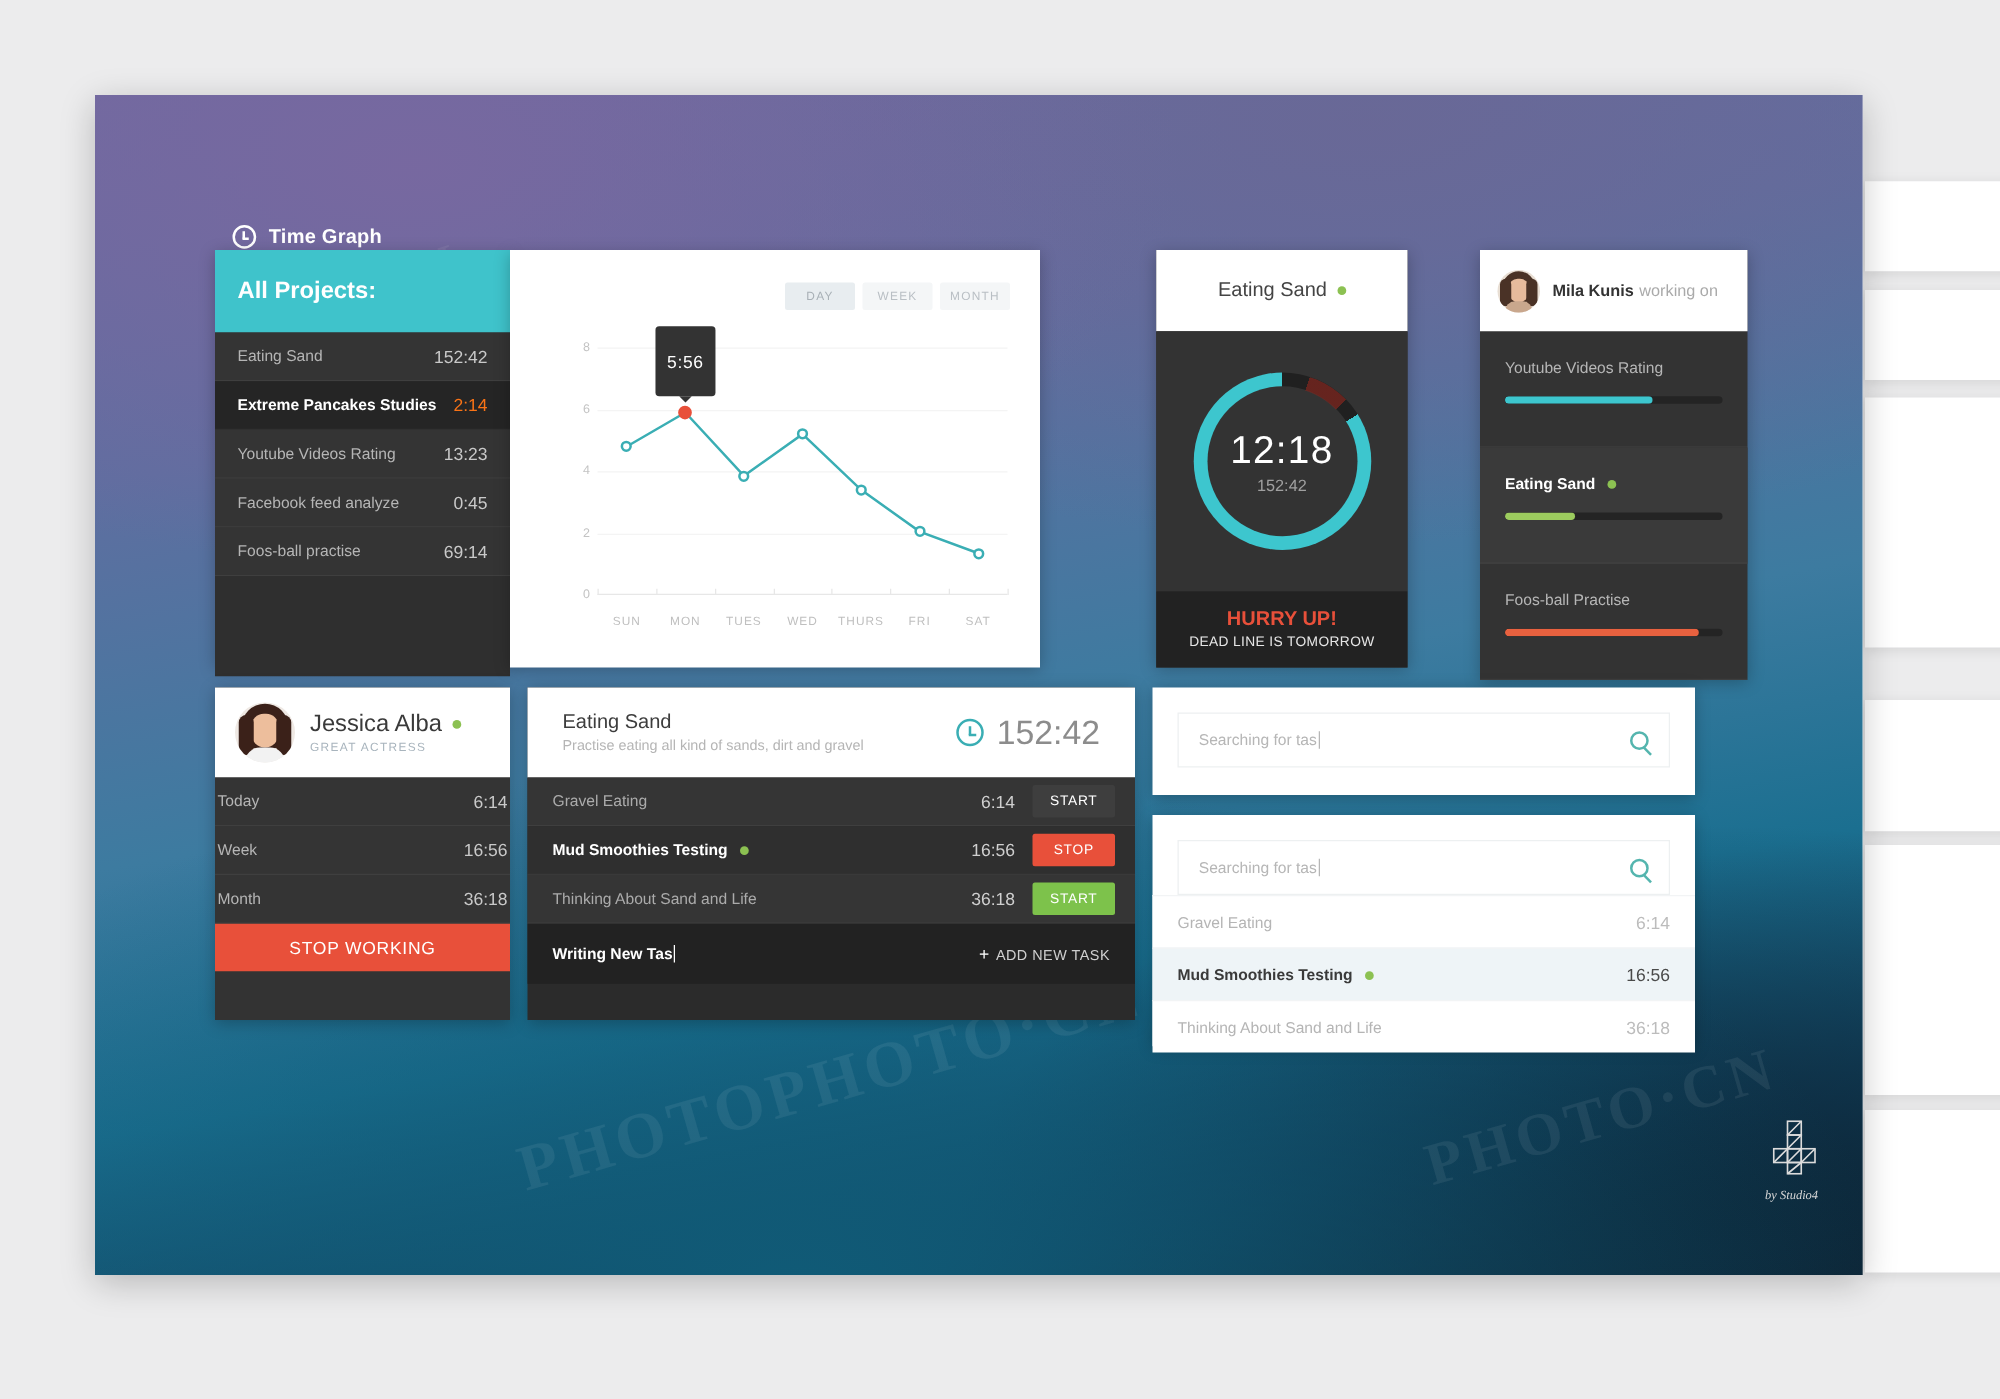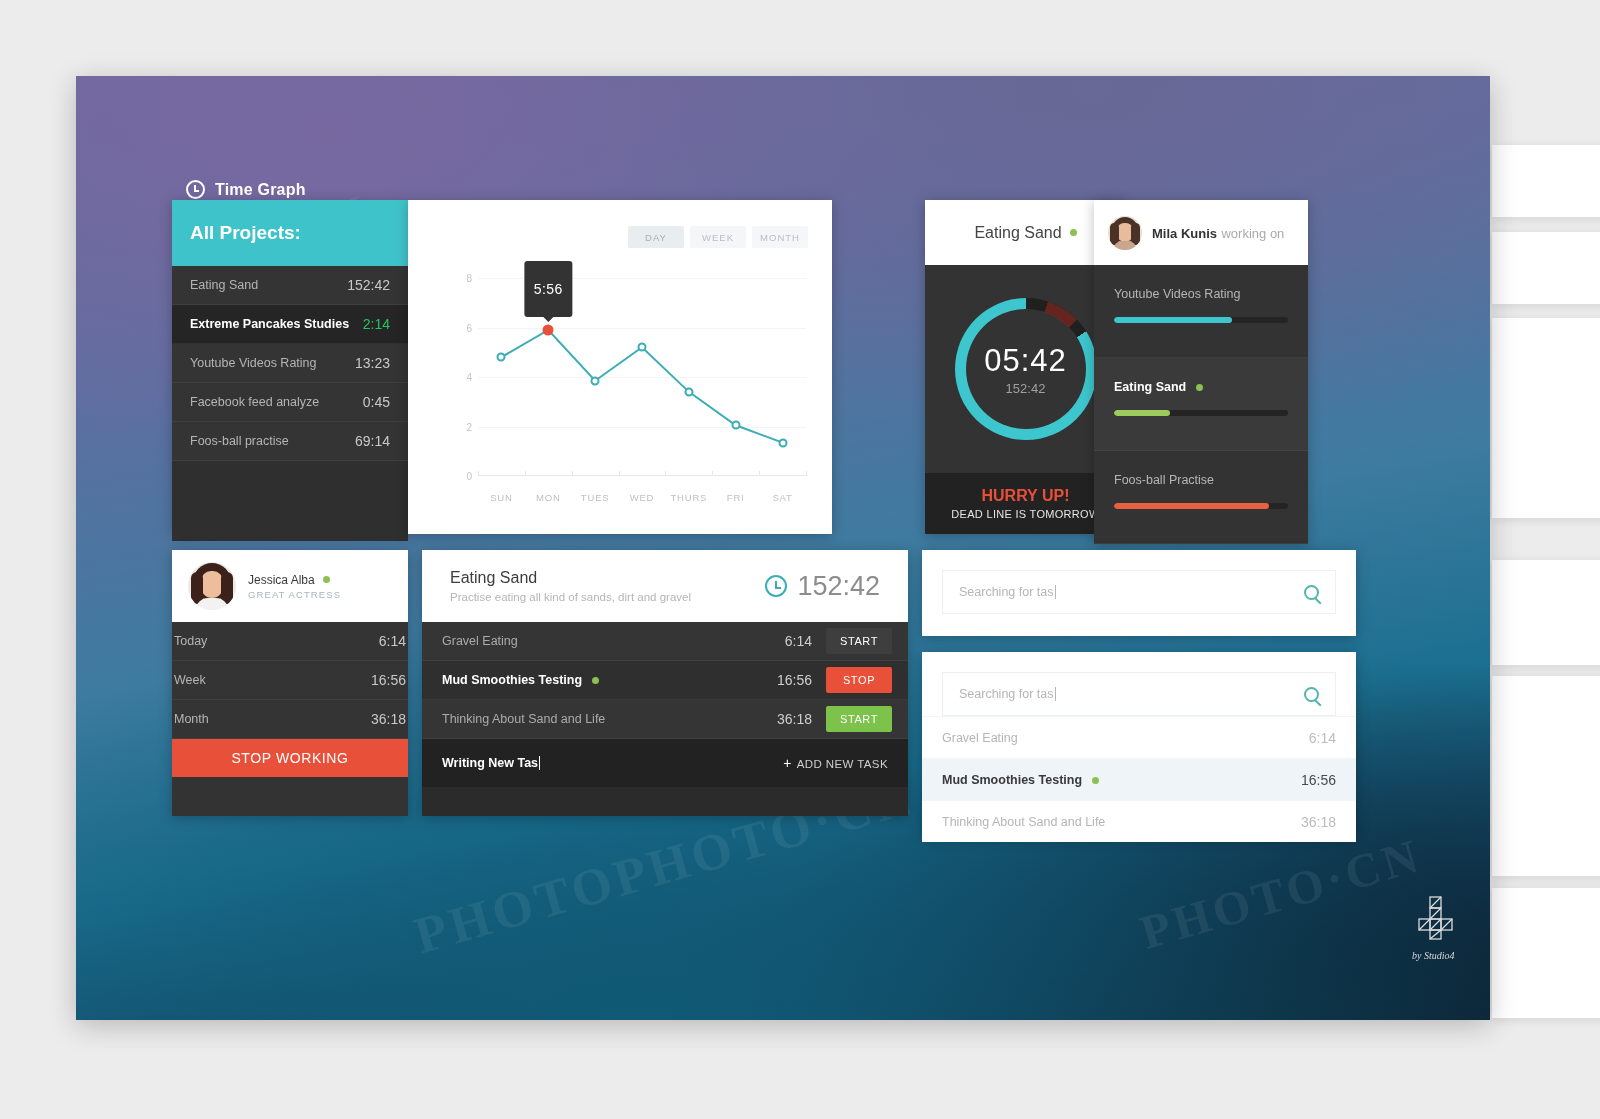--- a/index.html
+++ b/index.html
@@ -47,21 +47,21 @@
   
   #projects { left:96px; top:124px; width:236px; height:334px; background:#2f2f2f; }
   #proj-head { height:66px; background:#3fc3cb; display:flex; align-items:center; padding:0 18px; }
   #proj-head span { color:#fff; font-size:19px; font-weight:600; }
   .proj-row { height:39px; display:flex; align-items:center; justify-content:space-between;
               padding:0 18px; border-bottom:1px solid rgba(255,255,255,.055); background:#343434; }
   .proj-row .nm  { font-size:12.5px; color:#b5b5b5; }
   .proj-row .tm  { font-size:14px; color:#c9c9c9; }
   .proj-row.sel  { background:#252525; }
   .proj-row.sel .nm { color:#ffffff; font-weight:bold; }
-  .proj-row.sel .tm { color:#22c55e; }
+  .proj-row.sel .tm { color:#f97316; }
   #proj-tail { background:#2f2f2f; height:80px; }
 
   
   #chart { left:332px; top:124px; width:424px; height:334px; background:#fff; }
   #seg { position:absolute; right:24px; top:26px; display:flex; gap:6px; }
   .seg-btn { width:56px; height:22px; display:flex; align-items:center; justify-content:center;
              font-size:9.5px; letter-spacing:1px; color:#b9bfc4; background:#f4f6f7; border-radius:2px; }
   .seg-btn.on { background:#e8edf0; color:#a8b0b6; }
   #plot { position:absolute; left:50px; top:78px; width:348px; height:198px; }
   .gline { position:absolute; left:20px; right:0; height:1px; background:#f4f4f4; }
@@ -97,21 +97,21 @@
               mask: radial-gradient(circle, transparent 59px, #000 60px, #000 71px, transparent 72px); }
   #ring-txt { position:absolute; left:0; right:0; top:50%; transform:translateY(-50%); text-align:center; }
   #ring-txt .big { color:#fff; font-size:31px; font-weight:300; letter-spacing:1px; }
   #ring-txt .sml { color:#a0a0a0; font-size:13px; margin-top:2px; }
   #timer-foot { height:61px; background:#222; display:flex; flex-direction:column;
                 align-items:center; justify-content:center; }
   #timer-foot .hu { color:#e8503a; font-size:16px; font-weight:bold; }
   #timer-foot .dl { color:#e6e6e6; font-size:11px; margin-top:3px; letter-spacing:.3px; }
 
   
-  #working { left:1018px; top:124px; width:214px; height:344px; background:#333; }
+  #working { left:1108px; top:124px; width:214px; height:344px; background:#333; }
   #work-head { height:65px; background:#fff; display:flex; align-items:center; padding:0 14px; gap:10px; }
   .ava { width:34px; height:34px; border-radius:50%; flex:none; overflow:hidden;
          background:#e8ded3; position:relative; }
   .ava .hair { position:absolute; left:4px; top:1px; width:26px; height:25px; border-radius:13px 13px 10px 10px;
                background:#4a3226; }
   .ava .face { position:absolute; left:9px; top:7px; width:16px; height:19px; border-radius:8px 8px 9px 9px;
                background:#e7bb9c; }
   .ava .hair2{ position:absolute; left:2px; top:7px; width:9px; height:22px; border-radius:6px; background:#4a3226; }
   .ava .hair3{ position:absolute; right:2px; top:7px; width:9px; height:22px; border-radius:6px; background:#4a3226; }
   .ava .body { position:absolute; left:6px; bottom:-2px; width:22px; height:11px; border-radius:8px 8px 0 0;
@@ -127,21 +127,21 @@
 
   
   #profile { left:96px; top:474px; width:236px; height:266px; background:#333; }
   #prof-head { height:72px; background:#fff; display:flex; align-items:center; padding:0 16px; gap:12px; }
   .ava-lg { width:48px; height:48px; border-radius:50%; flex:none; overflow:hidden; background:#efe9e4; position:relative; }
   .ava-lg .hair { position:absolute; left:5px; top:1px; width:38px; height:36px; border-radius:19px 19px 14px 14px; background:#3b2119; }
   .ava-lg .face { position:absolute; left:13px; top:9px; width:22px; height:27px; border-radius:11px 11px 12px 12px; background:#edbe9c; }
   .ava-lg .hairL{ position:absolute; left:3px; top:10px; width:12px; height:32px; border-radius:7px; background:#3b2119; }
   .ava-lg .hairR{ position:absolute; right:3px; top:10px; width:12px; height:32px; border-radius:7px; background:#3b2119; }
   .ava-lg .body { position:absolute; left:8px; bottom:-4px; width:32px; height:16px; border-radius:12px 12px 0 0; background:#f2f2f2; }
-  #prof-head .nm { font-size:12px; color:#3a3a3a; }
+  #prof-head .nm { font-size:19px; color:#3a3a3a; }
   #prof-head .role { font-size:9.5px; color:#a8b4bd; letter-spacing:1.1px; margin-top:2px; }
   .srow { height:39px; display:flex; align-items:center; justify-content:space-between; padding:0 2px;
           border-bottom:1px solid rgba(255,255,255,.055); background:#343434; }
   .srow .k { font-size:12.5px; color:#b5b5b5; }
   .srow .v { font-size:14px; color:#c9c9c9; }
   #stopw { height:38px; background:#e8503a; display:flex; align-items:center; justify-content:center;
            color:#fff; font-size:14px; letter-spacing:.6px; }
 
   
   #tasks { left:346px; top:474px; width:486px; height:266px; background:#2b2b2b; }
@@ -286,21 +286,21 @@
 
   <div class="panel" id="timer">
     <div id="timer-head">
       <span class="t">Eating Sand</span>
       <span class="gdot"></span>
     </div>
     <div id="ring-wrap">
       <div id="ring"></div>
       <div id="ring-red"></div>
       <div id="ring-txt">
-        <div class="big">05:42</div>
+        <div class="big">12:18</div>
         <div class="sml">152:42</div>
       </div>
     </div>
     <div id="timer-foot">
       <div class="hu">HURRY UP!</div>
       <div class="dl">DEAD LINE IS TOMORROW</div>
     </div>
   </div>
 
   <div class="panel" id="working">

